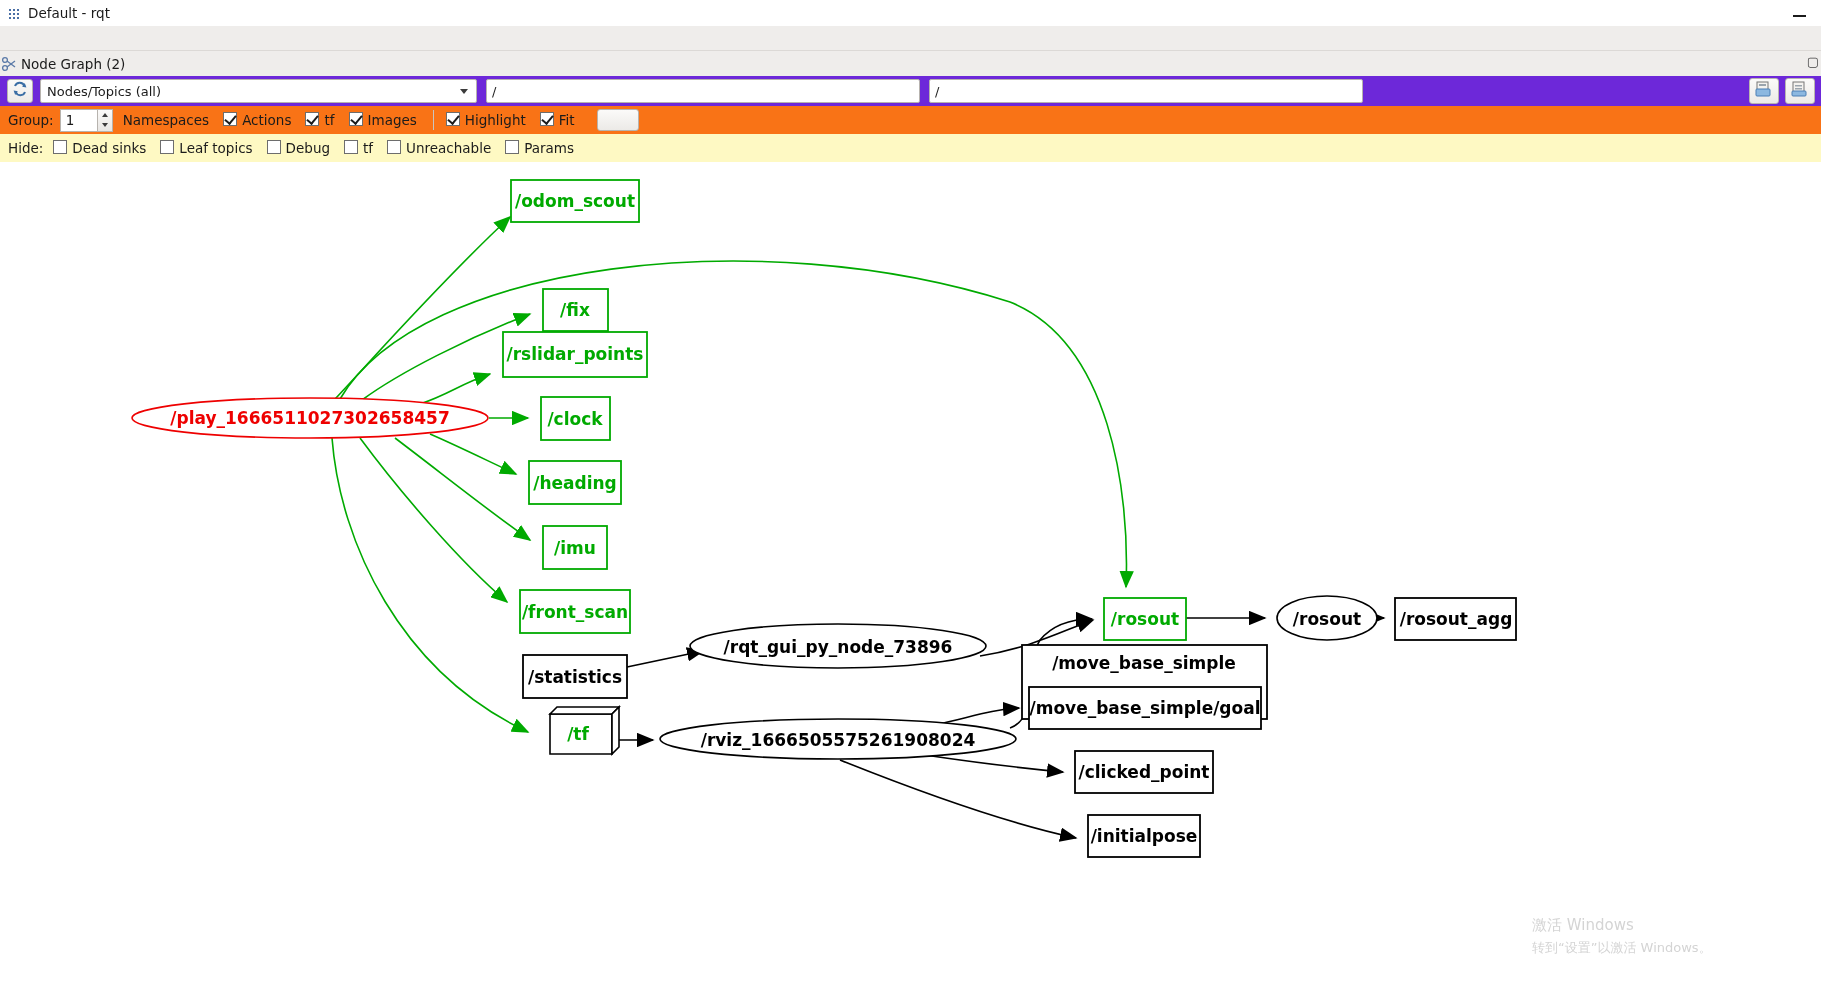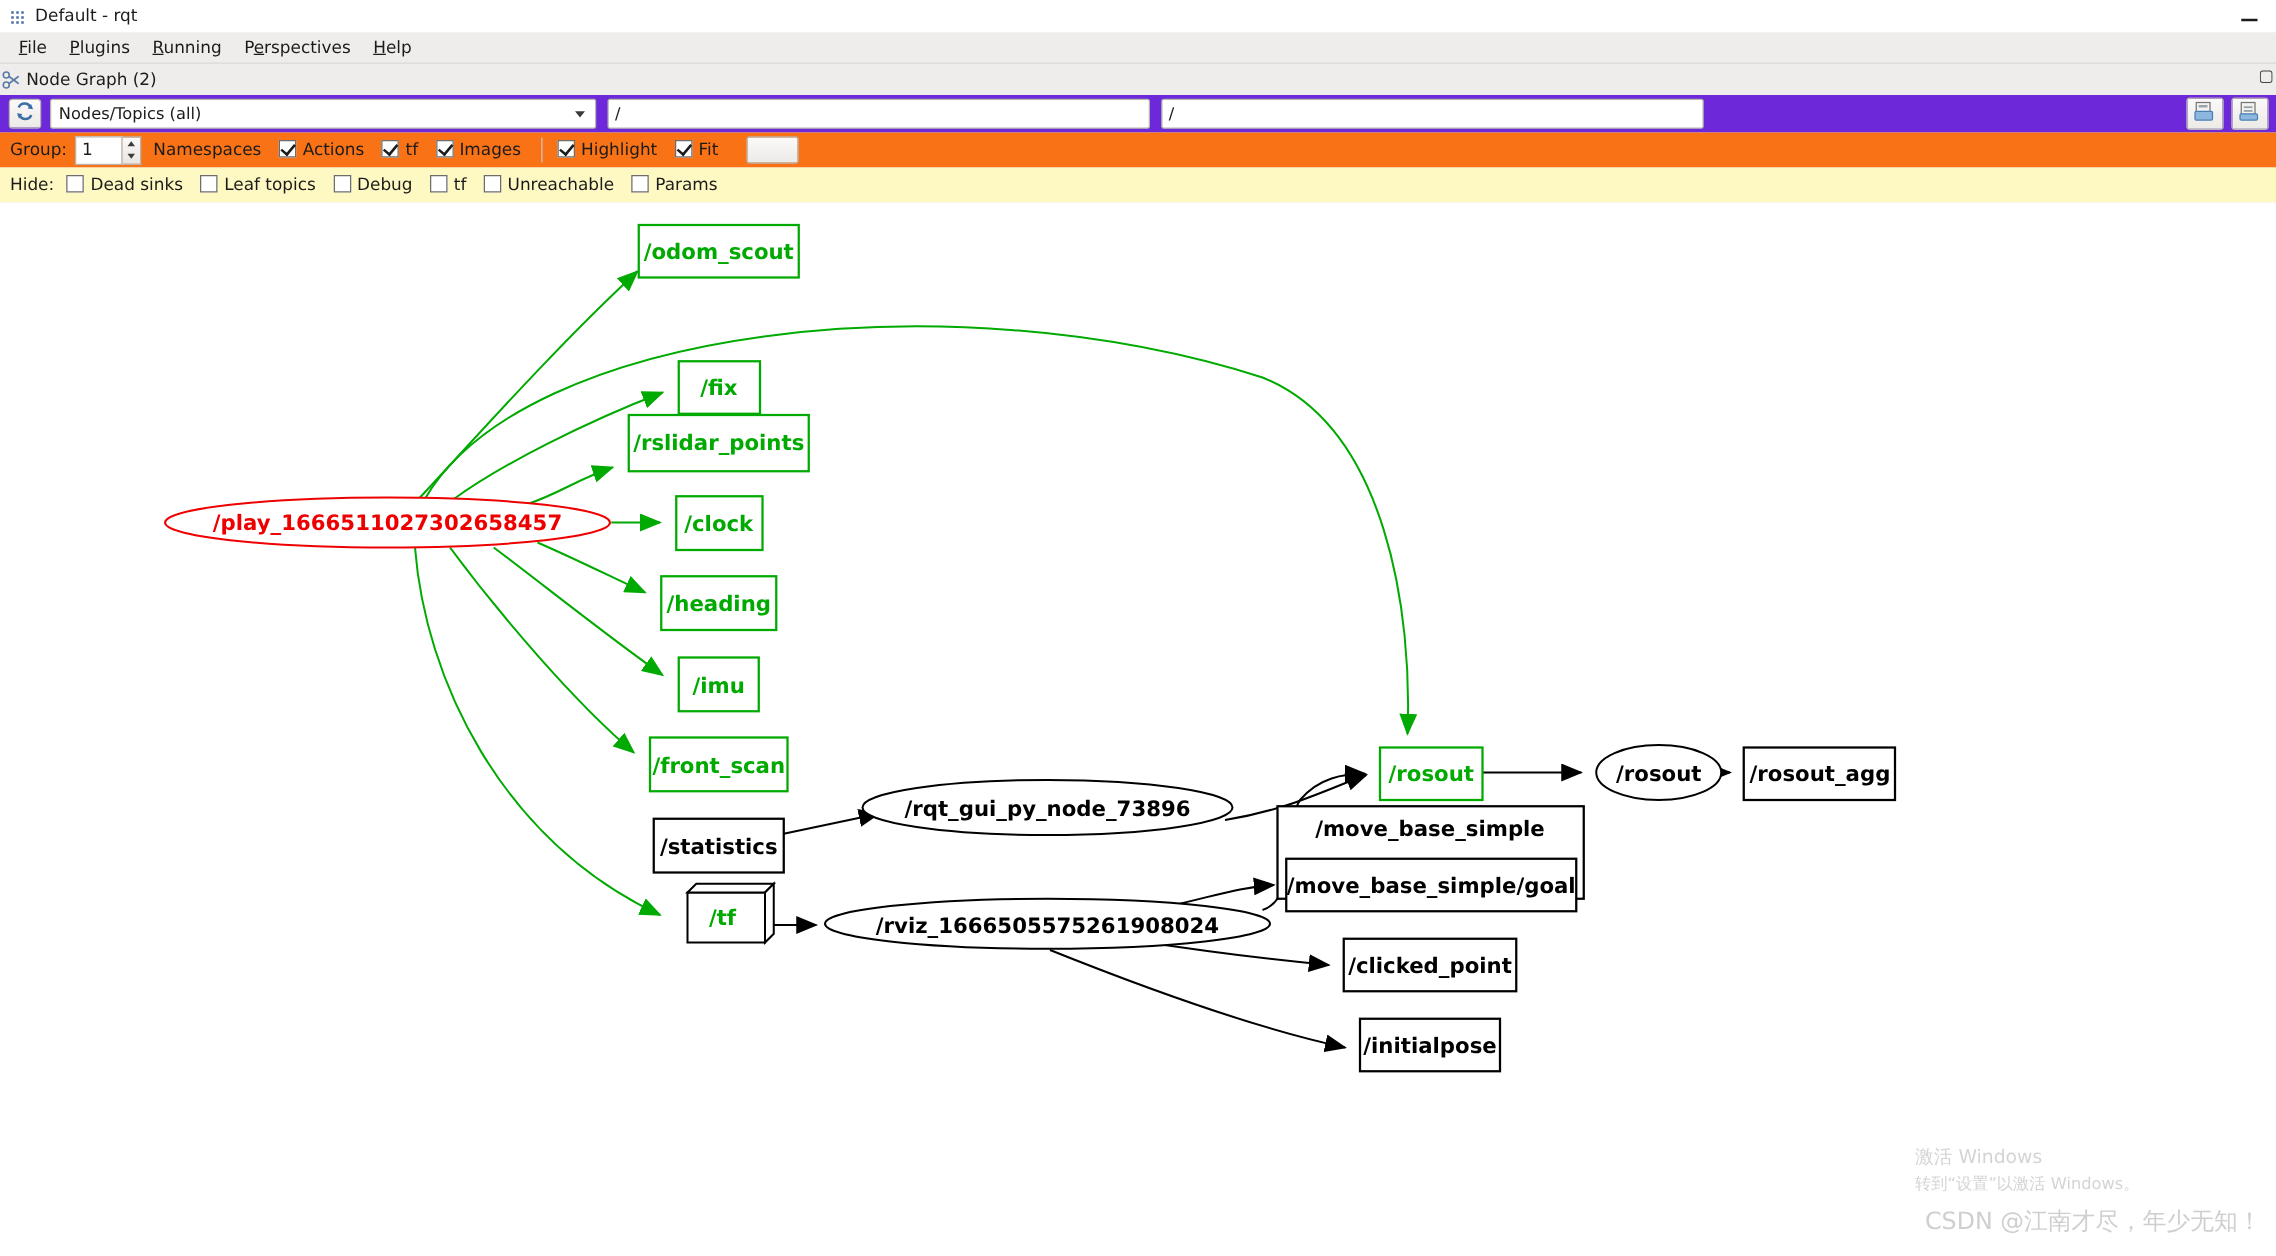--- a/index.html
+++ b/index.html
@@ -202,27 +202,20 @@
         <i style="left: 11px; top: 12px;"></i>
       </span>
     <span id="title-text">Default - rqt</span>
     <div id="win-controls">
       <div id="minimize-btn">
           <span></span>
         </div>
     </div>
   </div>
 
-  <div id="menubar">
-    <div class="menu-item"><u>F</u>ile</div>
-    <div class="menu-item"><u>P</u>lugins</div>
-    <div class="menu-item"><u>R</u>unning</div>
-    <div class="menu-item">P<u>e</u>rspectives</div>
-    <div class="menu-item"><u>H</u>elp</div>
-  </div>
 
   <div id="plugin-header">
     <span id="plugin-icon">
       <svg width="18" height="18" viewBox="0 0 18 18">
         <circle cx="4" cy="5" r="2.4" fill="none" stroke="#5b7aa8" stroke-width="1.3"></circle>
         <circle cx="4" cy="13" r="2.4" fill="none" stroke="#5b7aa8" stroke-width="1.3"></circle>
         <line x1="6" y1="6" x2="14" y2="12" stroke="#5b7aa8" stroke-width="1.3"></line>
         <line x1="6" y1="12" x2="14" y2="6" stroke="#5b7aa8" stroke-width="1.3"></line>
       </svg>
     </span>
@@ -480,17 +473,16 @@
 
       <g>
         <rect x="1088" y="653" width="112" height="42" fill="#ffffff" stroke="#000000" stroke-width="1.8"></rect>
         <text class="node-label lbl-black" x="1144" y="680" text-anchor="middle">/initialpose</text>
       </g>
     </svg>
 
     <div id="watermark" style="position:absolute; left:1532px; top:750px;">
       <div id="wm-line1">激活 Windows</div>
       <div id="wm-line2">转到“设置”以激活 Windows。</div>
-      <div id="wm-line3">CSDN @江南才尽，年少无知！</div>
     </div>
   </div>
 
 </div>
 
 </body></html>

